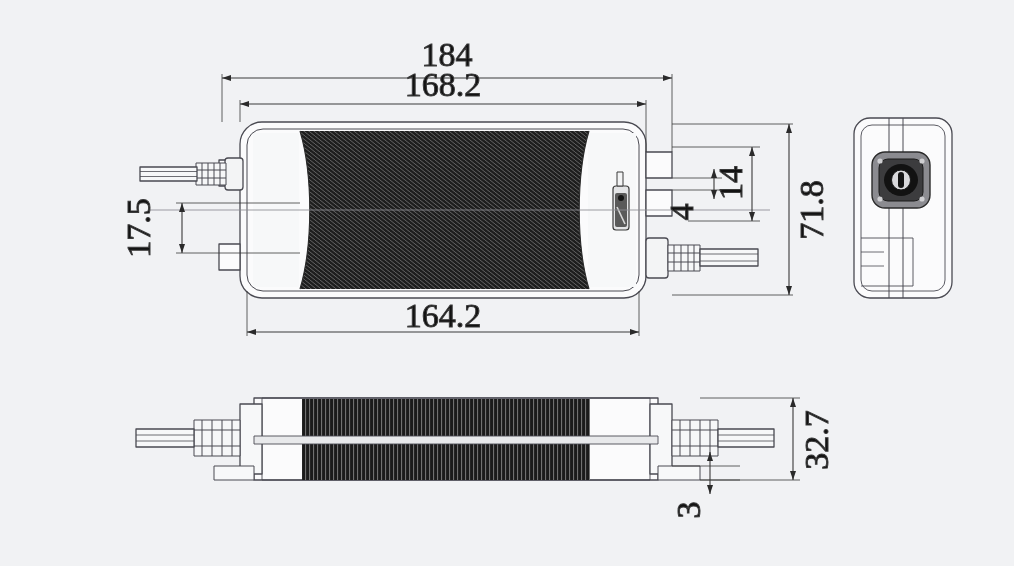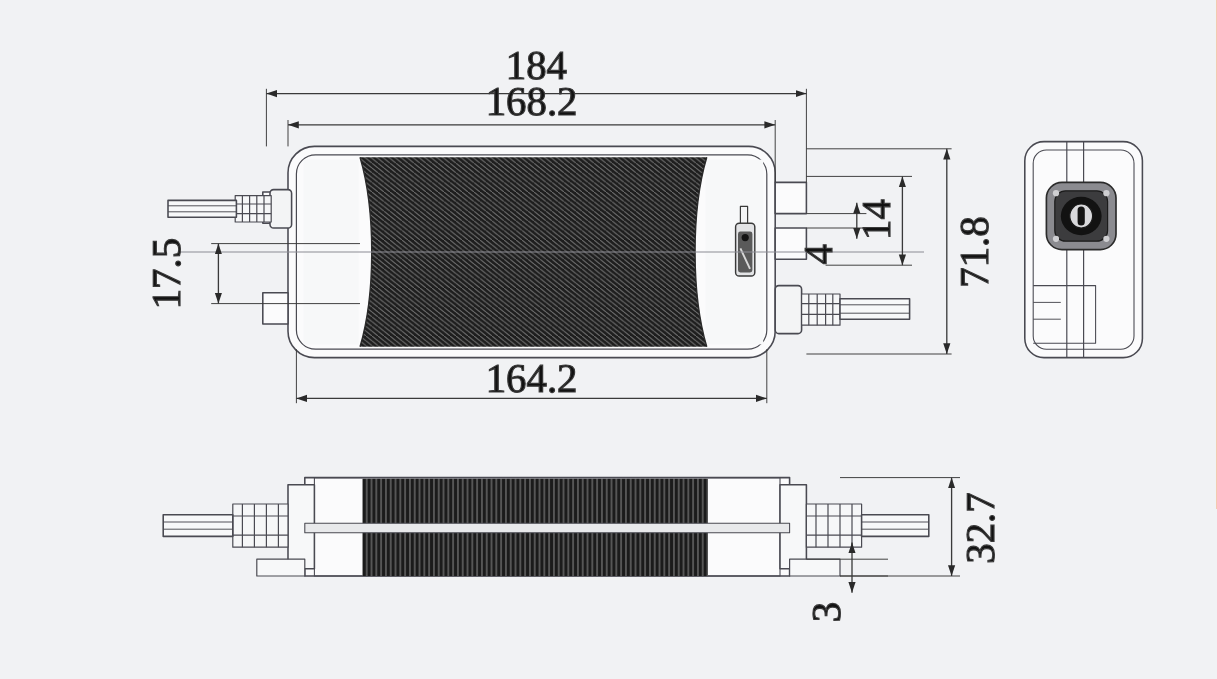--- a/index.html
+++ b/index.html
@@ -7,21 +7,21 @@
     padding: 0;
     background: #f1f2f4;
   }
   body {
     font-family: "Liberation Serif", serif;
   }
   #sheet {
     position: relative;
     width: 1014px;
     height: 566px;
-    background: #f97316;
+    background: #22c55e;
     overflow: hidden;
   }
   #sheet svg {
     position: absolute;
     left: 0;
     top: 0;
     display: block;
   }
   .dim-text {
     font-family: "Liberation Serif", serif;

